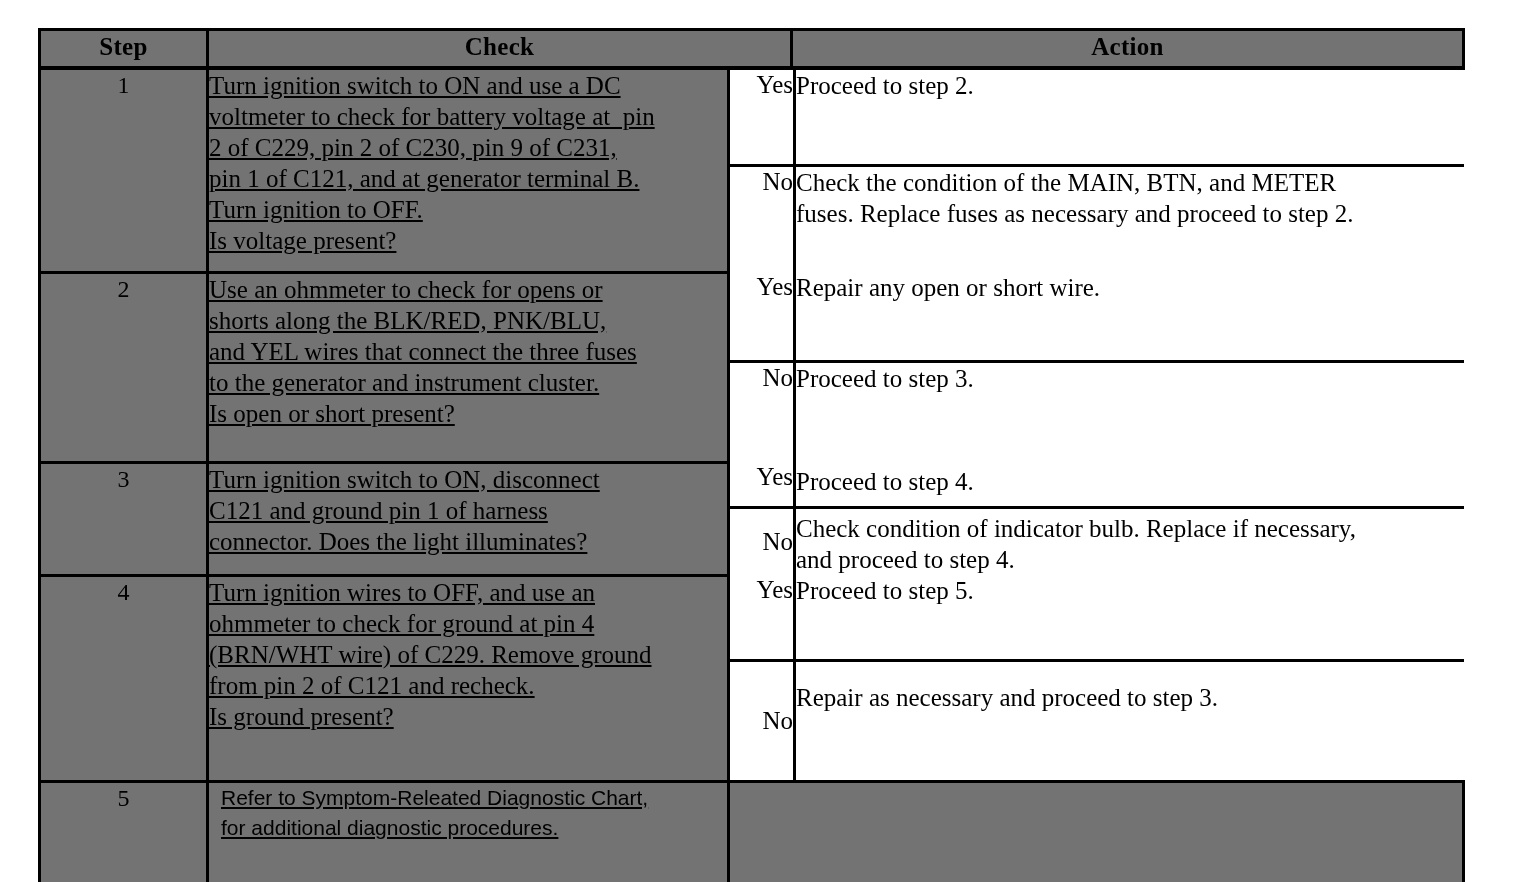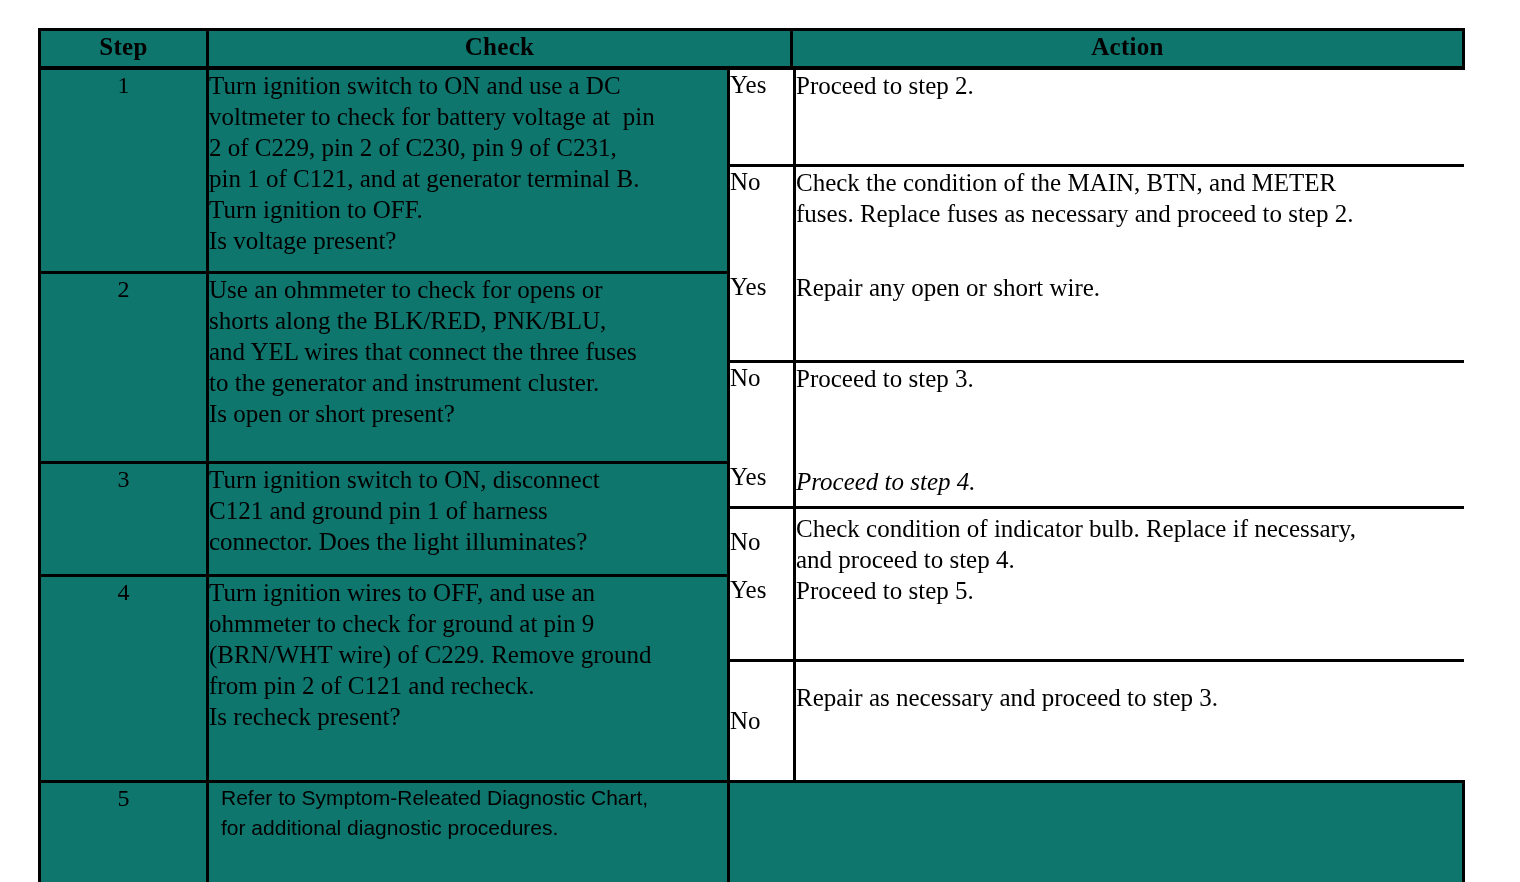--- a/index.html
+++ b/index.html
@@ -31,21 +31,21 @@
     width: 1424px;
     border-collapse: collapse;
     table-layout: fixed;
     background: #ffffff;
   }
 
   table.diag td, table.diag th {
     border: 3px solid #000000;
     padding: 0;
     vertical-align: top;
-    background: #0f766e;
+    background: #737373;
   }
 
   
   col.c-step   { width: 168px; }
   col.c-check  { width: 521px; }
   col.c-yesno  { width: 63px;  }
   col.c-action { width: 672px; }
 
   
   tr.head-row th {
@@ -74,27 +74,28 @@
     font-size: 24px;
     line-height: 30px;
     padding-top: 14px;
   }
 
   
   .check-cell {
     padding: 11px 8px 10px 14px;
     font-size: 25px;
     line-height: 31px;
+    text-decoration: underline;
   }
   .check-cell .ln { display: block; white-space: pre; }
 
   
   .yn {
     width: 63px;
-    text-align: left;
+    text-align: right;
     font-size: 25px;
     line-height: 30px;
     vertical-align: top;
     padding-top: 11px;
     margin-left: 14px;
   }
   .yn.mid { vertical-align: middle; padding-top: 0; }
 
   
   .action-cell {
@@ -233,44 +234,44 @@
         <td class="check-cell">
           <span class="ln">Turn ignition switch to ON, disconnect</span>
           <span class="ln">C121 and ground pin 1 of harness</span>
           <span class="ln">connector. Does the light illuminates?</span>
         </td>
         <td colspan="2" style="padding:0;border:0;">
           <table class="split">
             <tbody>
                 <tr class="first">
               <td class="yncol yn h-yes3">Yes</td>
-              <td class="action-cell h-yes3" style="padding-top:4px;font-style:italic;">
+              <td class="action-cell h-yes3" style="padding-top:4px;">
                 <span class="ln">Proceed to step 4.</span>
               </td>
             </tr>
             <tr>
               <td class="yncol yn mid h-no3">No</td>
               <td class="action-cell h-no3" style="padding-top:4px;">
                 <span class="ln">Check condition of indicator bulb. Replace if necessary,</span>
                 <span class="ln">and proceed to step 4.</span>
               </td>
             </tr>
           </tbody>
             </table>
         </td>
       </tr>
 
       <tr class="r4">
         <td class="step-num">4</td>
         <td class="check-cell">
           <span class="ln">Turn ignition wires to OFF, and use an</span>
-          <span class="ln">ohmmeter to check for ground at pin 9</span>
+          <span class="ln">ohmmeter to check for ground at pin 4</span>
           <span class="ln">(BRN/WHT wire) of C229. Remove ground</span>
           <span class="ln">from pin 2 of C121 and recheck.</span>
-          <span class="ln">Is recheck present?</span>
+          <span class="ln">Is ground present?</span>
         </td>
         <td colspan="2" style="padding:0;border:0;">
           <table class="split">
             <tbody>
                 <tr class="first">
               <td class="yncol yn h-yes4">Yes</td>
               <td class="action-cell h-yes4">
                 <span class="ln">Proceed to step 5.</span>
               </td>
             </tr>

